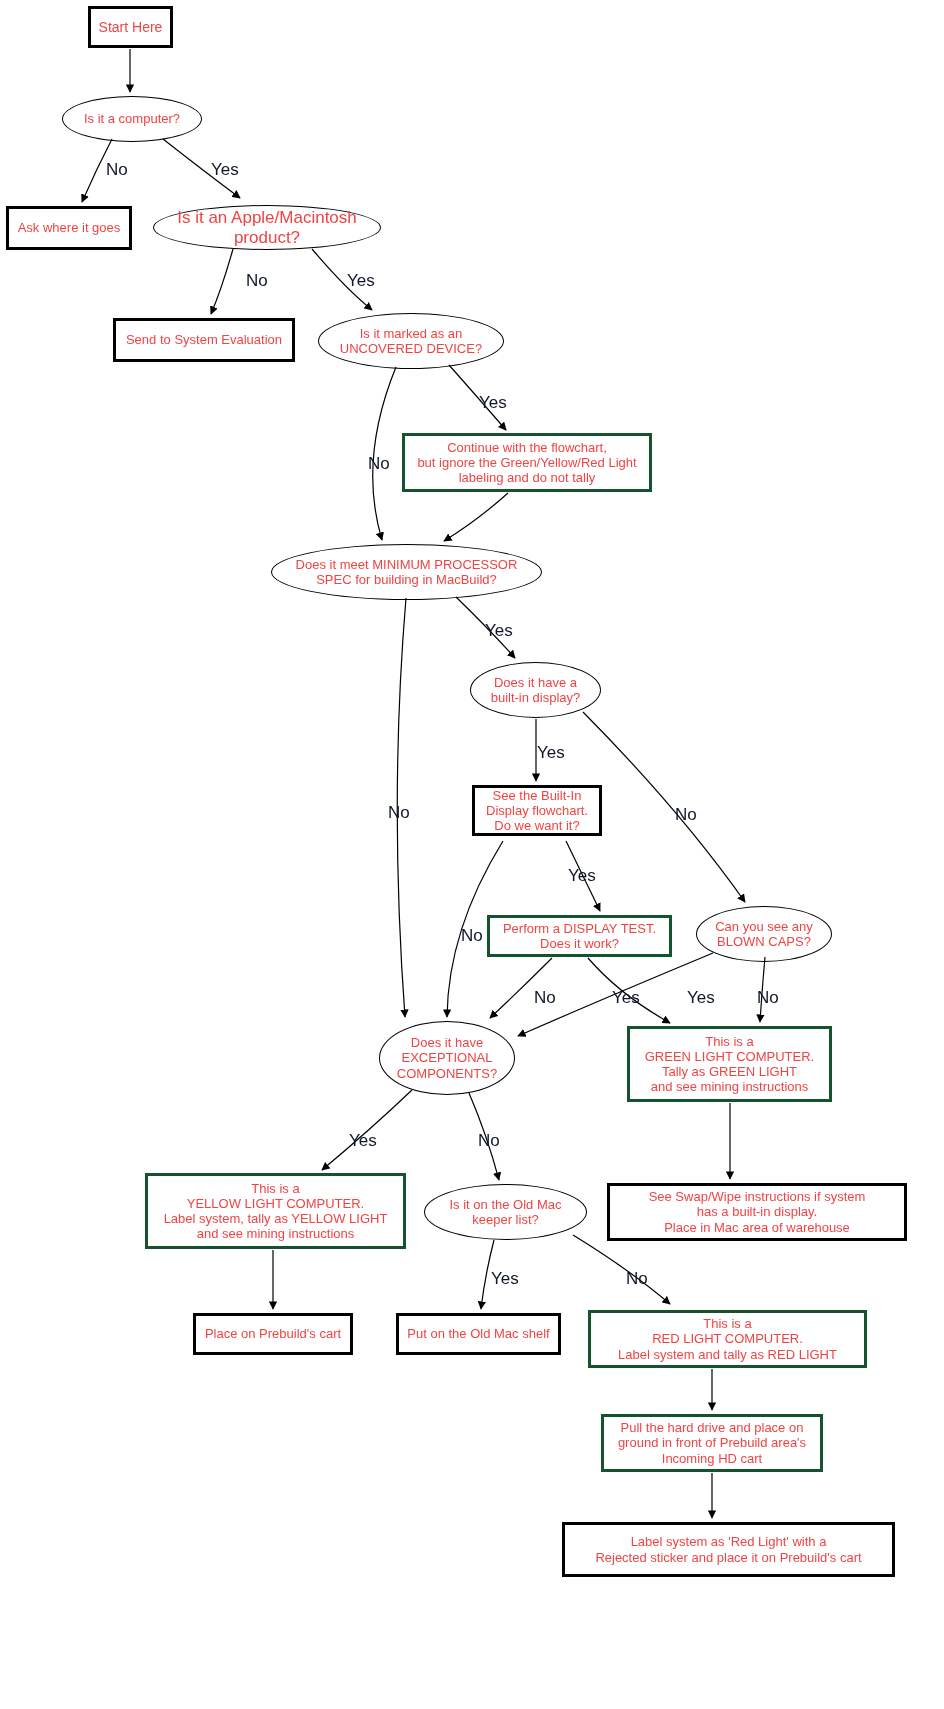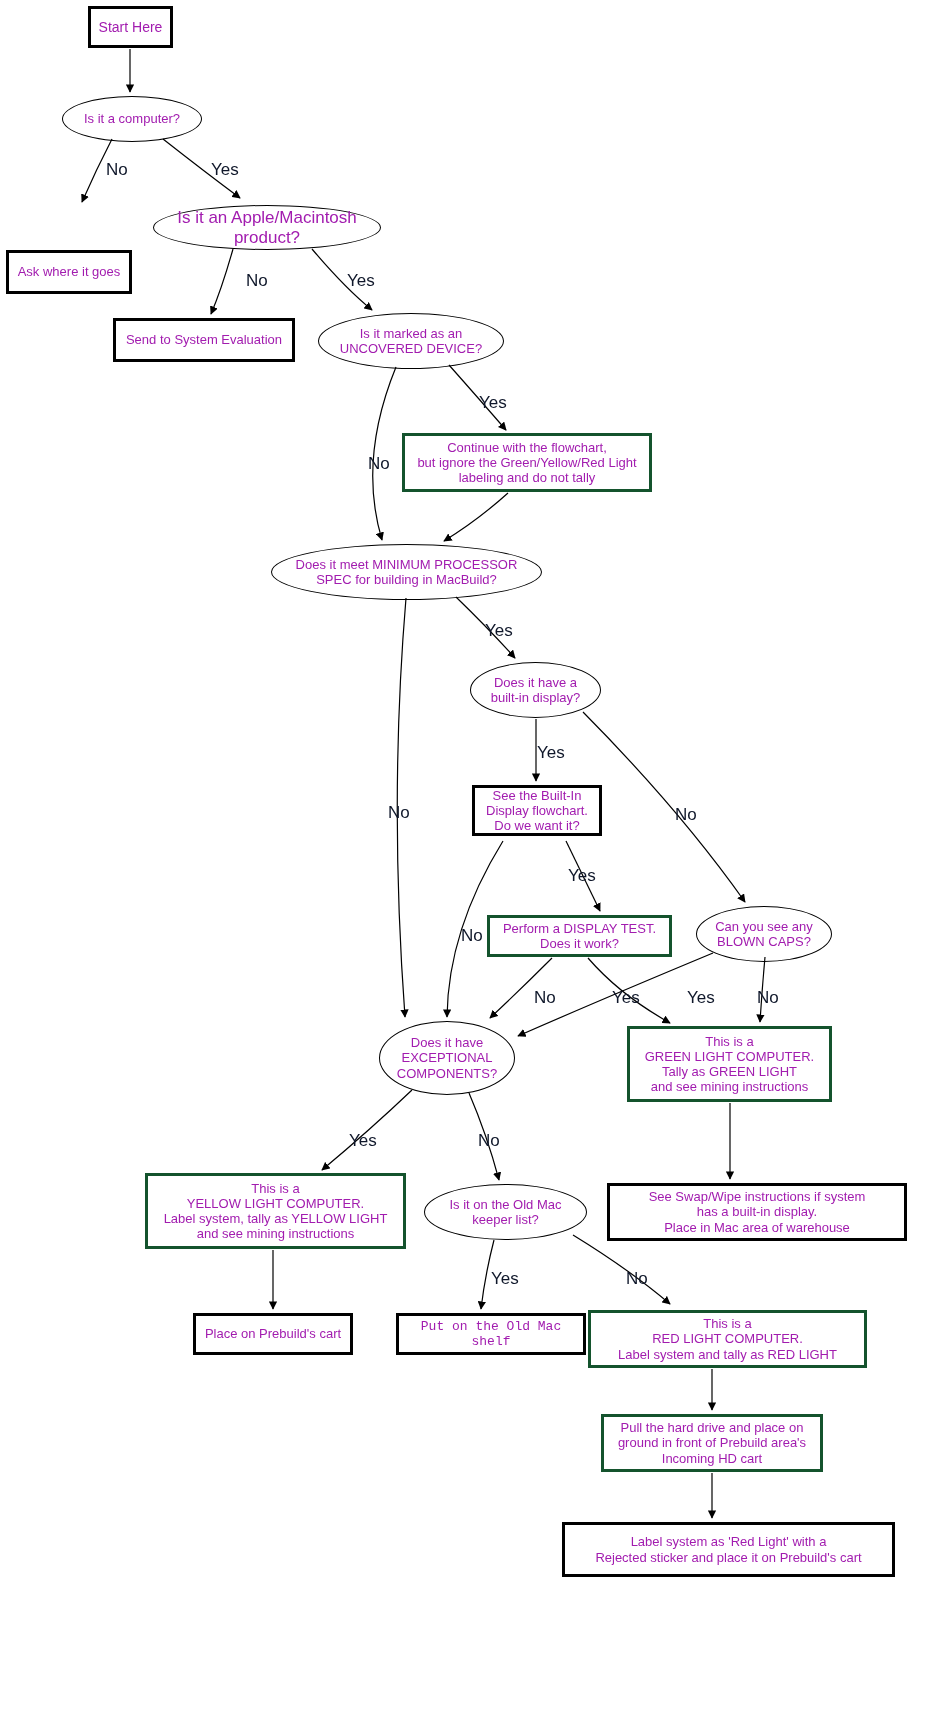--- a/index.html
+++ b/index.html
@@ -24,21 +24,21 @@
     width: 944px;
     height: 1709px;
   }
   .node-box, .node-ellipse {
     position: absolute;
     box-sizing: border-box;
     display: flex;
     align-items: center;
     justify-content: center;
     text-align: center;
-    color: #a21caf;
+    color: #ef4444;
     background: #ffffff;
     line-height: 1.16;
     white-space: pre-line;
   }
   .node-box {
     border: 3px solid #14532d;
   }
   .node-box.thick {
     border: 3px solid #000000;
   }
@@ -94,21 +94,21 @@
         <path d="M 494,1240 Q 485,1275 481,1309" fill="none" stroke="#000000" stroke-width="1.2" marker-end="url(#arrow)"></path>
         <path d="M 573,1235 Q 630,1270 670,1304" fill="none" stroke="#000000" stroke-width="1.2" marker-end="url(#arrow)"></path>
         <path d="M 712,1369 L 712,1410" fill="none" stroke="#000000" stroke-width="1.2" marker-end="url(#arrow)"></path>
         <path d="M 712,1473 L 712,1518" fill="none" stroke="#000000" stroke-width="1.2" marker-end="url(#arrow)"></path>
       </g>
   </svg>
 
   <div id="node-layer">
       <div class="node-box thick" style="left: 88px; top: 6px; width: 85px; height: 42px; font-size: 14px;">Start Here</div>
       <div class="node-ellipse" style="left: 62px; top: 96px; width: 140px; height: 46px; font-size: 13px;">Is it a computer?</div>
-      <div class="node-box thick" style="left: 6px; top: 206px; width: 126px; height: 44px; font-size: 13px; margin-top: 44px;">Ask where it goes</div>
+      <div class="node-box thick" style="left: 6px; top: 206px; width: 126px; height: 44px; font-size: 13px;">Ask where it goes</div>
       <div class="node-ellipse" style="left: 153px; top: 205px; width: 228px; height: 45px; font-size: 17px;">Is it an Apple/Macintosh product?</div>
       <div class="node-box thick" style="left: 113px; top: 318px; width: 182px; height: 44px; font-size: 13px;">Send to System Evaluation</div>
       <div class="node-ellipse" style="left: 318px; top: 313px; width: 186px; height: 56px; font-size: 13px;">Is it marked as an
 UNCOVERED DEVICE?</div>
       <div class="node-box" style="left: 402px; top: 433px; width: 250px; height: 59px; font-size: 13px;">Continue with the flowchart,
 but ignore the Green/Yellow/Red Light
 labeling and do not tally</div>
       <div class="node-ellipse" style="left: 271px; top: 544px; width: 271px; height: 56px; font-size: 13px;">Does it meet MINIMUM PROCESSOR
 SPEC for building in MacBuild?</div>
       <div class="node-ellipse" style="left: 470px; top: 662px; width: 131px; height: 56px; font-size: 13px;">Does it have a
@@ -130,21 +130,21 @@
       <div class="node-box" style="left: 145px; top: 1173px; width: 261px; height: 76px; font-size: 13px;">This is a
 YELLOW LIGHT COMPUTER.
 Label system, tally as YELLOW LIGHT
 and see mining instructions</div>
       <div class="node-ellipse" style="left: 424px; top: 1184px; width: 163px; height: 56px; font-size: 13px;">Is it on the Old Mac
 keeper list?</div>
       <div class="node-box thick" style="left: 607px; top: 1183px; width: 300px; height: 58px; font-size: 13px;">See Swap/Wipe instructions if system
 has a built-in display.
 Place in Mac area of warehouse</div>
       <div class="node-box thick" style="left: 193px; top: 1313px; width: 160px; height: 42px; font-size: 13px;">Place on Prebuild's cart</div>
-      <div class="node-box thick" style="left: 396px; top: 1313px; width: 190px; height: 42px; font-size: 13px; font-family: Liberation Mono, monospace;">Put on the Old Mac shelf</div>
+      <div class="node-box thick" style="left: 396px; top: 1313px; width: 165px; height: 42px; font-size: 13px;">Put on the Old Mac shelf</div>
       <div class="node-box" style="left: 588px; top: 1310px; width: 279px; height: 58px; font-size: 13px;">This is a
 RED LIGHT COMPUTER.
 Label system and tally as RED LIGHT</div>
       <div class="node-box" style="left: 601px; top: 1414px; width: 222px; height: 58px; font-size: 13px;">Pull the hard drive and place on
 ground in front of Prebuild area's
 Incoming HD cart</div>
       <div class="node-box thick" style="left: 562px; top: 1522px; width: 333px; height: 55px; font-size: 13px;">Label system as 'Red Light' with a
 Rejected sticker and place it on Prebuild's cart</div>
     </div>
   <div id="label-layer">

